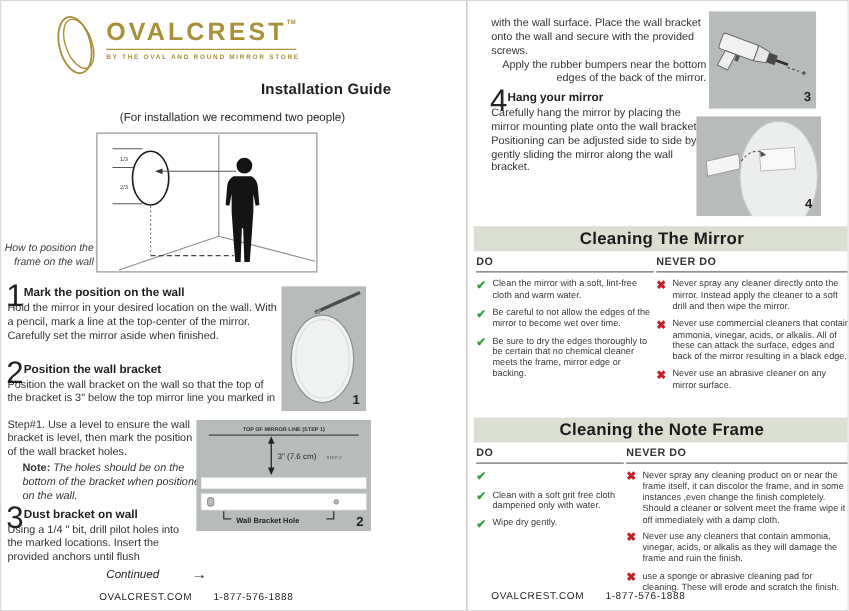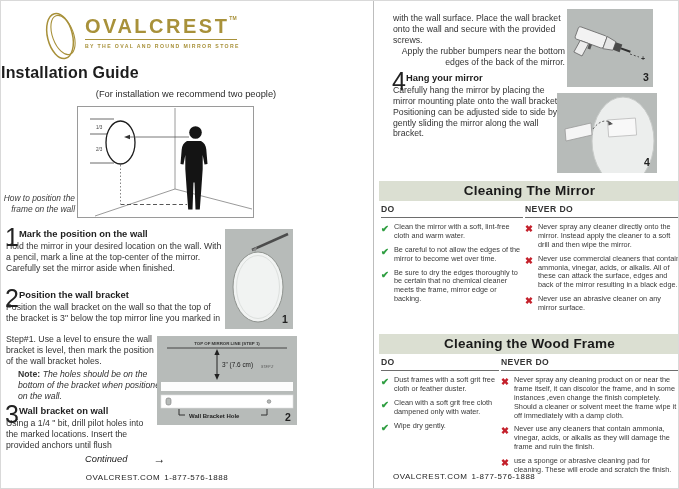--- a/index.html
+++ b/index.html
@@ -11,22 +11,22 @@
   .abs{position:absolute;}
   .divider{position:absolute;left:372px;top:0;width:1px;height:489px;background:#bdbdbd;}
 
   
   .brand-block{position:absolute;left:84px;top:15px;width:152px;}
   .brand-name{font-size:20px;font-weight:bold;letter-spacing:2.5px;color:#a8913a;line-height:1;}
   .brand-tm{font-size:5px;vertical-align:top;color:#a8913a;font-weight:bold;letter-spacing:0;}
   .brand-rule{border-top:1px solid #a8913a;margin-top:3px;}
   .brand-tagline{font-size:5.2px;letter-spacing:1.35px;color:#a8913a;margin-top:3px;white-space:nowrap;font-weight:bold;}
 
-  .title{position:absolute;left:0;top:63px;width:312px;text-align:left;
-    font-size:16px;font-weight:bold;color:#1d1d1d;letter-spacing:0.2px;}
+  .title{position:absolute;left:0;top:63px;width:312px;text-align:right;
+    font-size:12px;font-weight:bold;color:#1d1d1d;letter-spacing:0.2px;}
   .subtitle{position:absolute;left:0;top:88px;width:312px;text-align:center;font-size:9.3px;color:#2a2a2a;margin-left:29px;}
 
   .caption{position:absolute;left:2px;top:192px;width:72px;font-style:italic;font-size:8.4px;
     text-align:right;color:#3c3c3c;line-height:1.25;}
 
   .diagram-box{position:absolute;left:76px;top:105px;width:175px;height:110px;background:#fff;
     border:1px solid #9a9a9a;box-sizing:content-box;}
 
   
   .step{position:absolute;}
@@ -39,21 +39,21 @@
 
   .fig{position:absolute;}
   .fig svg{display:block;}
 
   .continued{position:absolute;left:84px;top:451px;font-size:9.3px;font-style:italic;color:#222;}
   .continued .arrow{font-style:normal;font-weight:bold;font-size:12px;margin-left:26px;vertical-align:-1px;}
 
   .footer{position:absolute;font-size:8px;letter-spacing:0.5px;color:#222;}
   .footer-left{left:0;top:472px;width:312px;text-align:center;}
   .footer-right{left:392px;top:471px;}
-  .footer .phone{margin-left:4px;}
+  .footer .phone{margin-left:17px;}
 
   
   .intro{position:absolute;left:392px;width:172px;font-size:8.7px;line-height:1.26;color:#333;}
 
   .section-bar{position:absolute;left:378px;width:301px;height:20px;background:#dbdfd2;
     text-align:center;font-size:13.5px;font-weight:bold;color:#1b1b1b;line-height:20px;letter-spacing:0.2px;}
 
   .col{position:absolute;}
   .col-header{font-size:8.6px;font-weight:600;color:#333;letter-spacing:0.4px;
     border-bottom:1px solid #6d6d6d;padding-bottom:3px;}
@@ -159,21 +159,21 @@
         <circle cx="112" cy="65.5" r="1.8" fill="#b7bbb9" stroke="#777" stroke-width="0.6"></circle>
         <polyline points="22,73 22,79 28,79" fill="none" stroke="#333" stroke-width="1"></polyline>
         <text x="32" y="82" font-size="6" font-weight="bold" fill="#222">Wall Bracket Hole</text>
         <polyline points="104,79 110,79 110,73" fill="none" stroke="#333" stroke-width="1"></polyline>
         <text x="128" y="85" font-size="10.5" font-weight="bold" fill="#222">2</text>
       </svg>
     </div>
 
     <div class="step" style="left:5px;top:404px;width:150px;">
       <span class="step-num">3</span>
-      <div class="step-heading">Wall bracket on wall</div>
+      <div class="step-heading">Dust bracket on wall</div>
       <div class="step-body">Using a 1/4 " bit, drill pilot holes into the marked locations. Insert the provided anchors until flush</div>
     </div>
 
     <div class="continued">
       <span>Continued</span><span class="arrow">→</span>
     </div>
 
     <div class="footer footer-left">
       <span>OVALCREST.COM</span><span class="phone">1-877-576-1888</span>
     </div>
@@ -246,27 +246,26 @@
       <div class="item">
         <span class="ic ic-cross">✖</span>
         <div class="txt">Never use commercial cleaners that contain ammonia, vinegar, acids, or alkalis. All of these can attack the surface, edges and back of the mirror resulting in a black edge.</div>
       </div>
       <div class="item">
         <span class="ic ic-cross">✖</span>
         <div class="txt">Never use an abrasive cleaner on any mirror surface.</div>
       </div>
     </div>
 
-    <div class="section-bar" style="top:333px;">Cleaning the Wood Frame</div>
+    <div class="section-bar" style="top:333px;">Cleaning the Note Frame</div>
 
     <div class="col" style="left:380px;top:356px;width:118px;">
       <div class="col-header">DO</div>
       <div class="item">
         <span class="ic ic-check">✔</span>
-        <div class="txt">Dust frames with a soft grit free cloth or feather duster.</div>
       </div>
       <div class="item">
         <span class="ic ic-check">✔</span>
         <div class="txt">Clean with a soft grit free cloth dampened only with water.</div>
       </div>
       <div class="item">
         <span class="ic ic-check">✔</span>
         <div class="txt">Wipe dry gently.</div>
       </div>
     </div>

